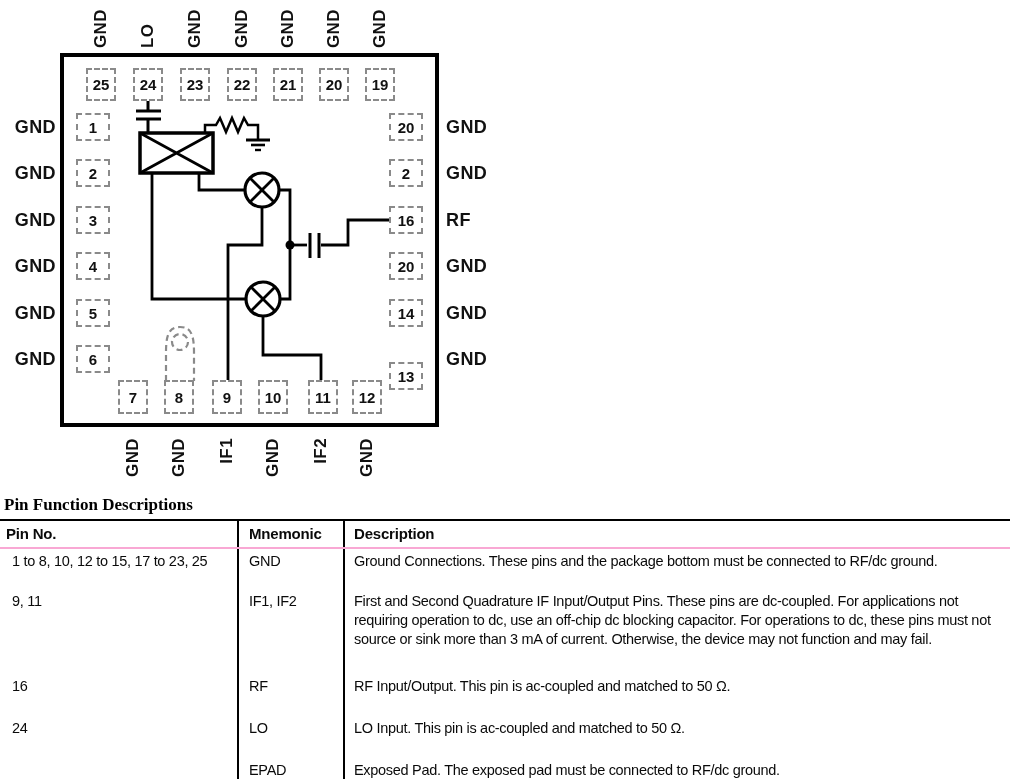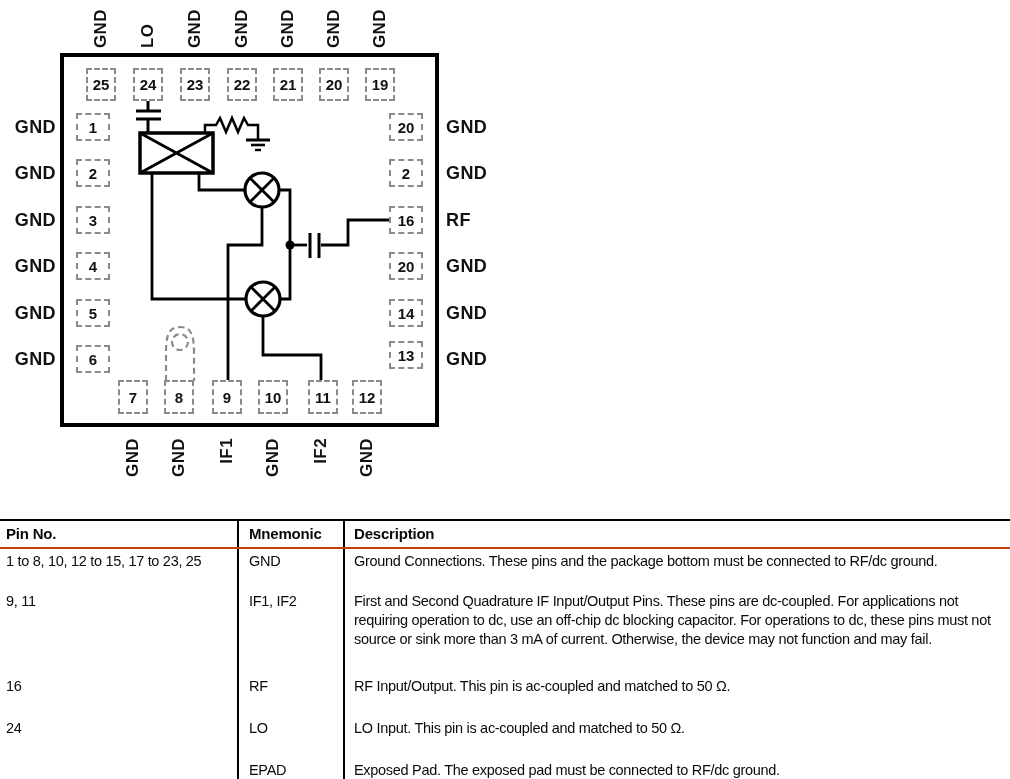--- a/index.html
+++ b/index.html
@@ -36,23 +36,23 @@
     font-family:"Liberation Serif",serif;font-weight:bold;font-size:17px;color:#000;
   }
   #pf-table{
     position:absolute;left:0;top:519px;width:1010px;
     border-collapse:collapse;table-layout:fixed;
     border-top:2px solid #000;
     font-size:14.5px;line-height:19px;letter-spacing:-0.3px;color:#0a0a0a;
   }
   #pf-table th{
     text-align:left;font-size:15px;padding:3px 18px 4px 6px;
-    border-bottom:2px solid #c2410c;letter-spacing:-0.2px;
-  }
-  #pf-table td{vertical-align:top;padding:3px 8px 0 6px;}
+    border-bottom:2px solid #f9a8d4;letter-spacing:-0.2px;
+  }
+  #pf-table td{vertical-align:top;padding:3px 8px 0 12px;}
   #pf-table .c2{border-left:2px solid #000;padding-left:10px;}
   #pf-table .c3{border-left:2px solid #000;padding-left:9px;}
   #pf-table tr.r1{height:41px;}
   #pf-table tr.r2{height:85px;}
   #pf-table tr.r3{height:42px;}
   #pf-table tr.r4{height:42px;}
   #pf-table tr.r5{height:40px;}
 </style>
 </head>
 <body>
@@ -133,21 +133,21 @@
   <div class="pin pin-l" style="top:206px">3</div>
   <div class="pin pin-l" style="top:252px">4</div>
   <div class="pin pin-l" style="top:299px">5</div>
   <div class="pin pin-l" style="top:345px">6</div>
 
   <div class="pin pin-r" style="top:113px">20</div>
   <div class="pin pin-r" style="top:159px">2</div>
   <div class="pin pin-r" style="top:206px">16</div>
   <div class="pin pin-r" style="top:252px">20</div>
   <div class="pin pin-r" style="top:299px">14</div>
-  <div class="pin pin-r" style="top:341px">13</div>
+  <div class="pin pin-r" style="top:362px">13</div>
 
   <div class="pin pin-b" style="left:118px">7</div>
   <div class="pin pin-b" style="left:164px">8</div>
   <div class="pin pin-b" style="left:212px">9</div>
   <div class="pin pin-b" style="left:258px">10</div>
   <div class="pin pin-b" style="left:308px">11</div>
   <div class="pin pin-b" style="left:352px">12</div>
 
   <div class="vlabel vtop" style="left:77px">GND</div>
   <div class="vlabel vtop" style="left:124px">LO</div>
@@ -171,20 +171,21 @@
   <div class="hlabel hl-left" style="top:303px">GND</div>
   <div class="hlabel hl-left" style="top:349px">GND</div>
 
   <div class="hlabel hl-right" style="top:117px">GND</div>
   <div class="hlabel hl-right" style="top:163px">GND</div>
   <div class="hlabel hl-right" style="top:210px">RF</div>
   <div class="hlabel hl-right" style="top:256px">GND</div>
   <div class="hlabel hl-right" style="top:303px">GND</div>
   <div class="hlabel hl-right" style="top:349px">GND</div>
 
+  <div id="pf-title">Pin Function Descriptions</div>
 
   <table id="pf-table">
     <colgroup>
         <col style="width:238px">
         <col style="width:106px">
         <col style="width:666px">
       </colgroup>
     <thead>
       <tr>
         <th>Pin No.</th>

